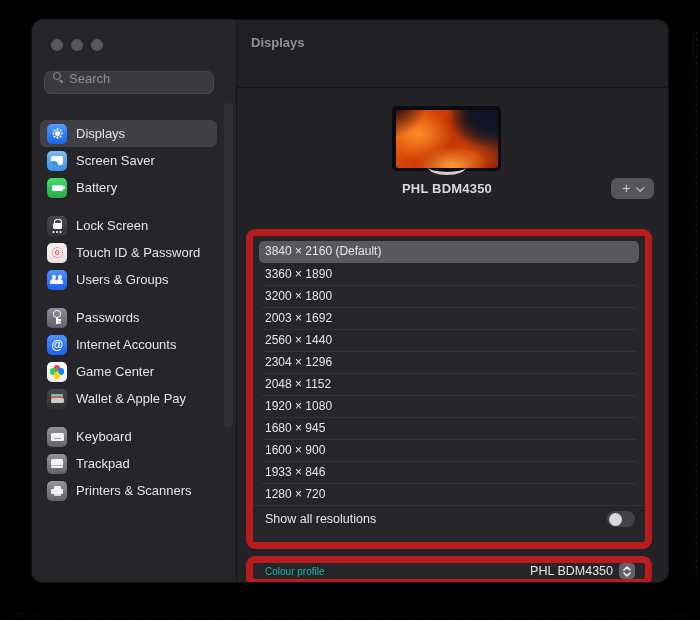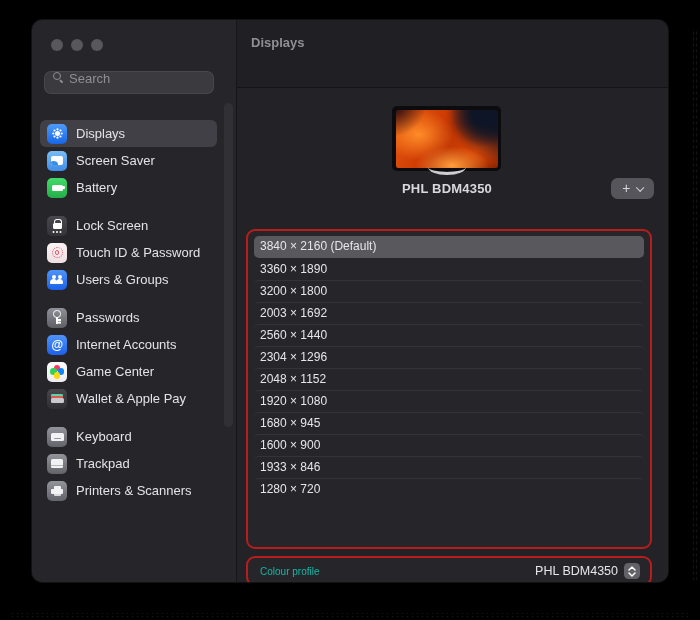--- a/index.html
+++ b/index.html
@@ -134,21 +134,21 @@
   .disp-name{position:absolute;left:0;top:92px;width:420px;text-align:center;
     font-size:13px;font-weight:600;color:#d9d9dc;letter-spacing:.2px;}
   .add-btn{position:absolute;right:14px;top:89px;width:43px;height:21px;border:none;
     border-radius:6.5px;background:#55555b;display:flex;align-items:center;justify-content:center;
     gap:7px;padding:0;cursor:default;}
   .add-btn .plus{color:#d6d6d9;font-size:14px;line-height:1;margin-top:-1px;font-weight:400;}
   .chev{width:5.5px;height:5.5px;border-left:1.6px solid #cfcfd3;border-bottom:1.6px solid #cfcfd3;
     transform:rotate(-45deg);margin-top:-2px;}
 
   .card{position:absolute;left:9px;width:406px;background:#26262a;
-    border:2px solid #b91c1c;border-radius:9px;}
+    border:7px solid #b91c1c;border-radius:9px;}
   .res-card{top:140px;height:320px;overflow:hidden;}
   .res-list{padding-top:5px;}
   .res-row{height:22px;line-height:21px;margin:0 6px;padding-left:6px;border-radius:5px;
     font-size:12px;color:#e6e6e9;}
   .res-row + .res-row{border-top:1px solid rgba(255,255,255,.065);}
   .res-row.selected{background:var(--selection-gray,#58585d);border-top-color:transparent;}
   .res-row.selected + .res-row{border-top-color:transparent;}
 
   .toggle-row{height:27px;margin-top:0;border-top:1px solid rgba(255,255,255,.065);
     display:flex;align-items:center;justify-content:space-between;padding:0 10px 0 12px;}
@@ -334,20 +334,26 @@
 
               <div class="res-row"><span>1680 × 945</span></div>
 
               <div class="res-row"><span>1600 × 900</span></div>
 
               <div class="res-row"><span>1933 × 846</span></div>
 
               <div class="res-row"><span>1280 × 720</span></div>
 
             </div>
+          <div class="toggle-row">
+            <span class="toggle-label">Show all resolutions</span>
+            <div class="toggle">
+              <div class="knob"></div>
+            </div>
+          </div>
         </section>
 
         <section class="card profile-card">
           <span class="profile-label">Colour profile</span>
           <div class="select">
             <span class="select-value">PHL BDM4350</span>
             <span class="select-badge">
               <svg width="8" height="11" viewBox="0 0 8 11">
                   <path d="M1 4 L4 1 L7 4" fill="none" stroke="#ffffff" stroke-width="1.5" stroke-linecap="round" stroke-linejoin="round"></path>
                   <path d="M1 7 L4 10 L7 7" fill="none" stroke="#ffffff" stroke-width="1.5" stroke-linecap="round" stroke-linejoin="round"></path>

